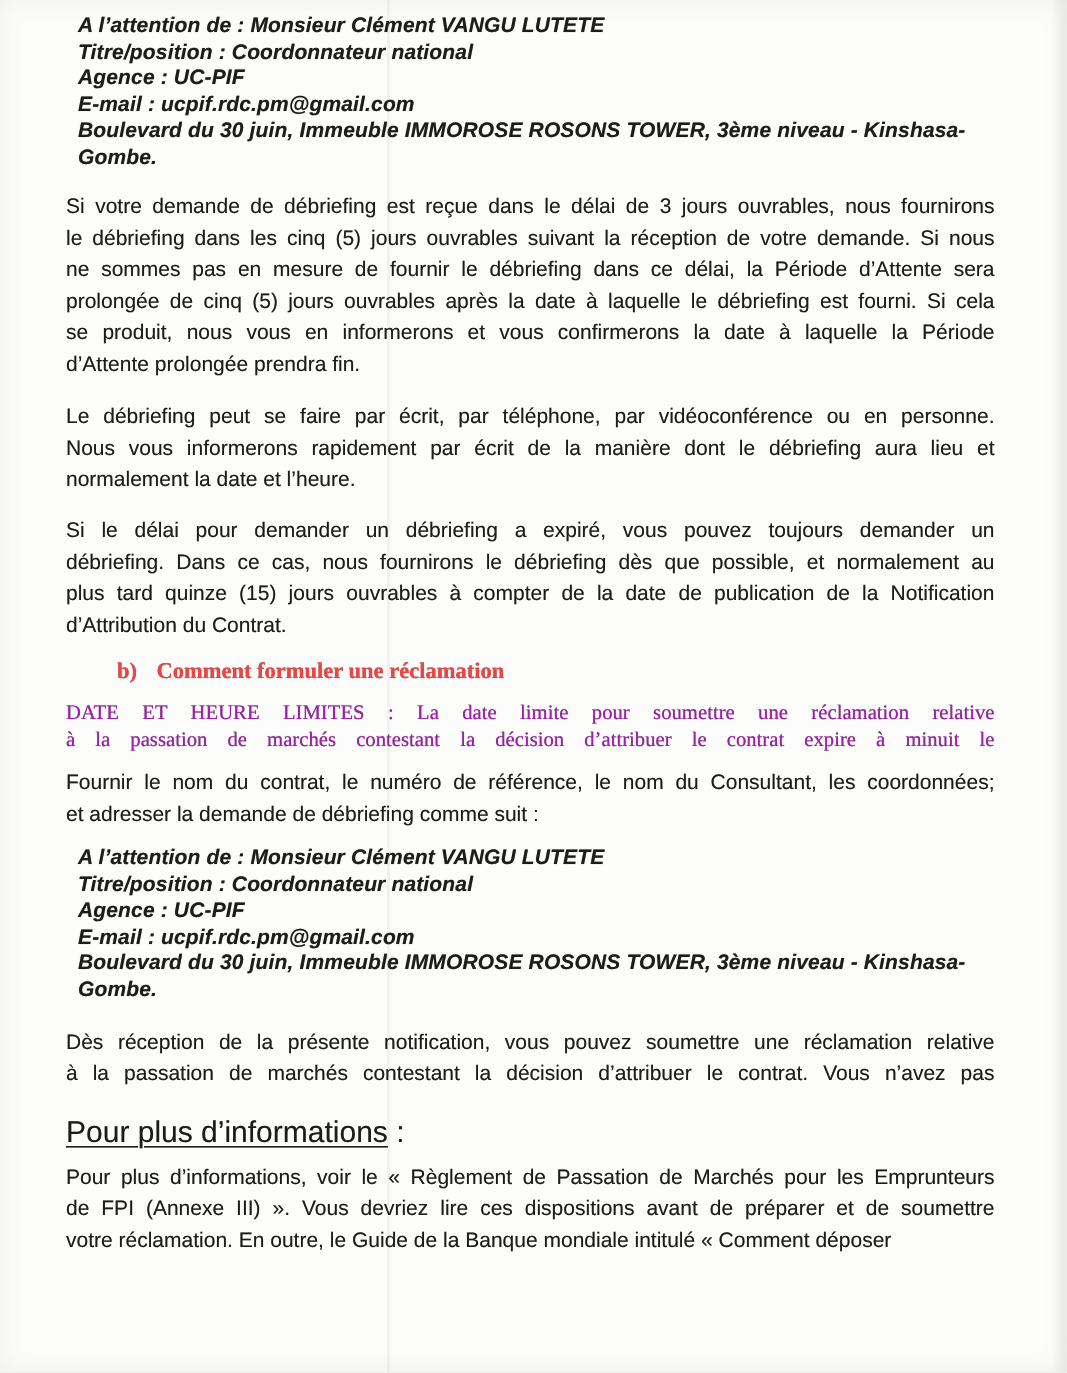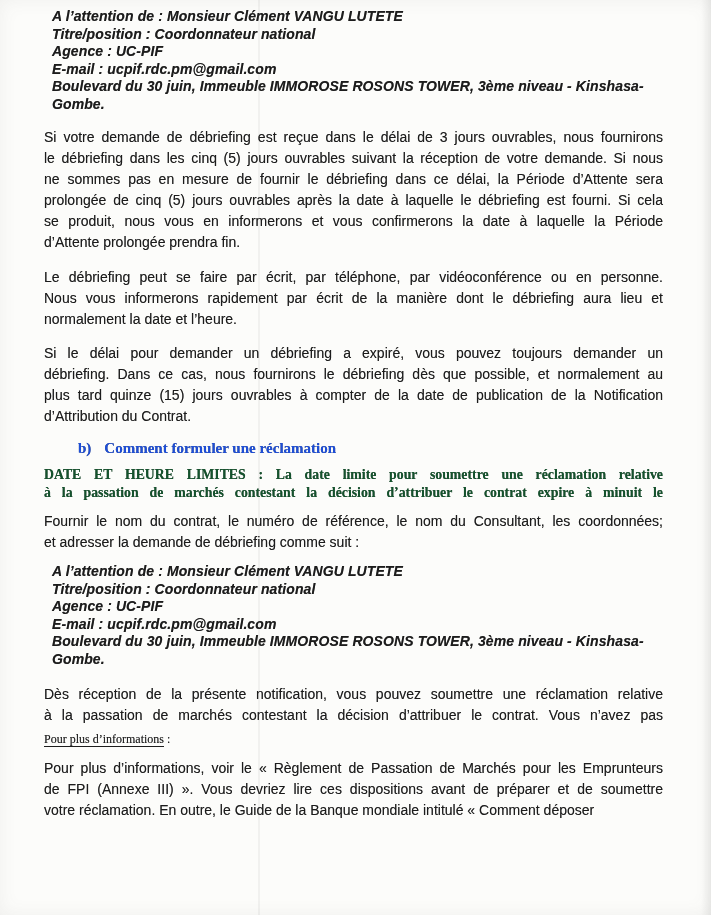--- a/index.html
+++ b/index.html
@@ -44,51 +44,50 @@
 
   .para {
     font-size: 14px;
     line-height: 21px;
     text-shadow: 0 0 0.4px rgba(20,20,20,0.45);
   }
   .para-debrief-delay   { margin-bottom: 14px; }
   .para-debrief-method  { margin-bottom: 13px; }
   .para-debrief-expired { margin-bottom: 12px; }
   .para-provide-info    { margin-bottom: 10px; }
-  .para-claim           { margin-bottom: 4px; }
+  .para-claim           { margin-bottom: 20px; }
   .para-more-info       { margin-bottom: 0; }
 
   .heading-b {
     font-family: "Liberation Serif", serif;
     font-weight: bold;
     font-size: 15px;
     line-height: 18px;
-    color: #1d4ed8;
+    color: #ef4444;
     margin-left: 34px;
     margin-bottom: 9px;
     text-shadow: 0 0 0.5px rgba(0,0,0,0.6);
   }
   .heading-b .marker { margin-right: 13px; }
 
   .deadline {
     font-family: "Liberation Serif", serif;
-    font-weight: bold;
+    font-weight: normal;
     font-size: 13.8px;
     line-height: 17.5px;
-    color: #14532d;
+    color: #a21caf;
     margin-bottom: 10px;
     text-shadow: 0 0 0.5px rgba(0,0,0,0.6);
   }
 
   .more-info-heading {
-    font-size: 12px;
+    font-size: 20px;
     line-height: 18px;
     margin-bottom: 10px;
     text-shadow: 0 0 0.4px rgba(20,20,20,0.45);
-    font-family: Liberation Serif, serif;
   }
   .more-info-heading .u {
     text-decoration: underline;
     text-underline-offset: 3px;
     text-decoration-thickness: 1.2px;
   }
   .keep-space { white-space: pre; }
 </style>
 </head>
 <body>

